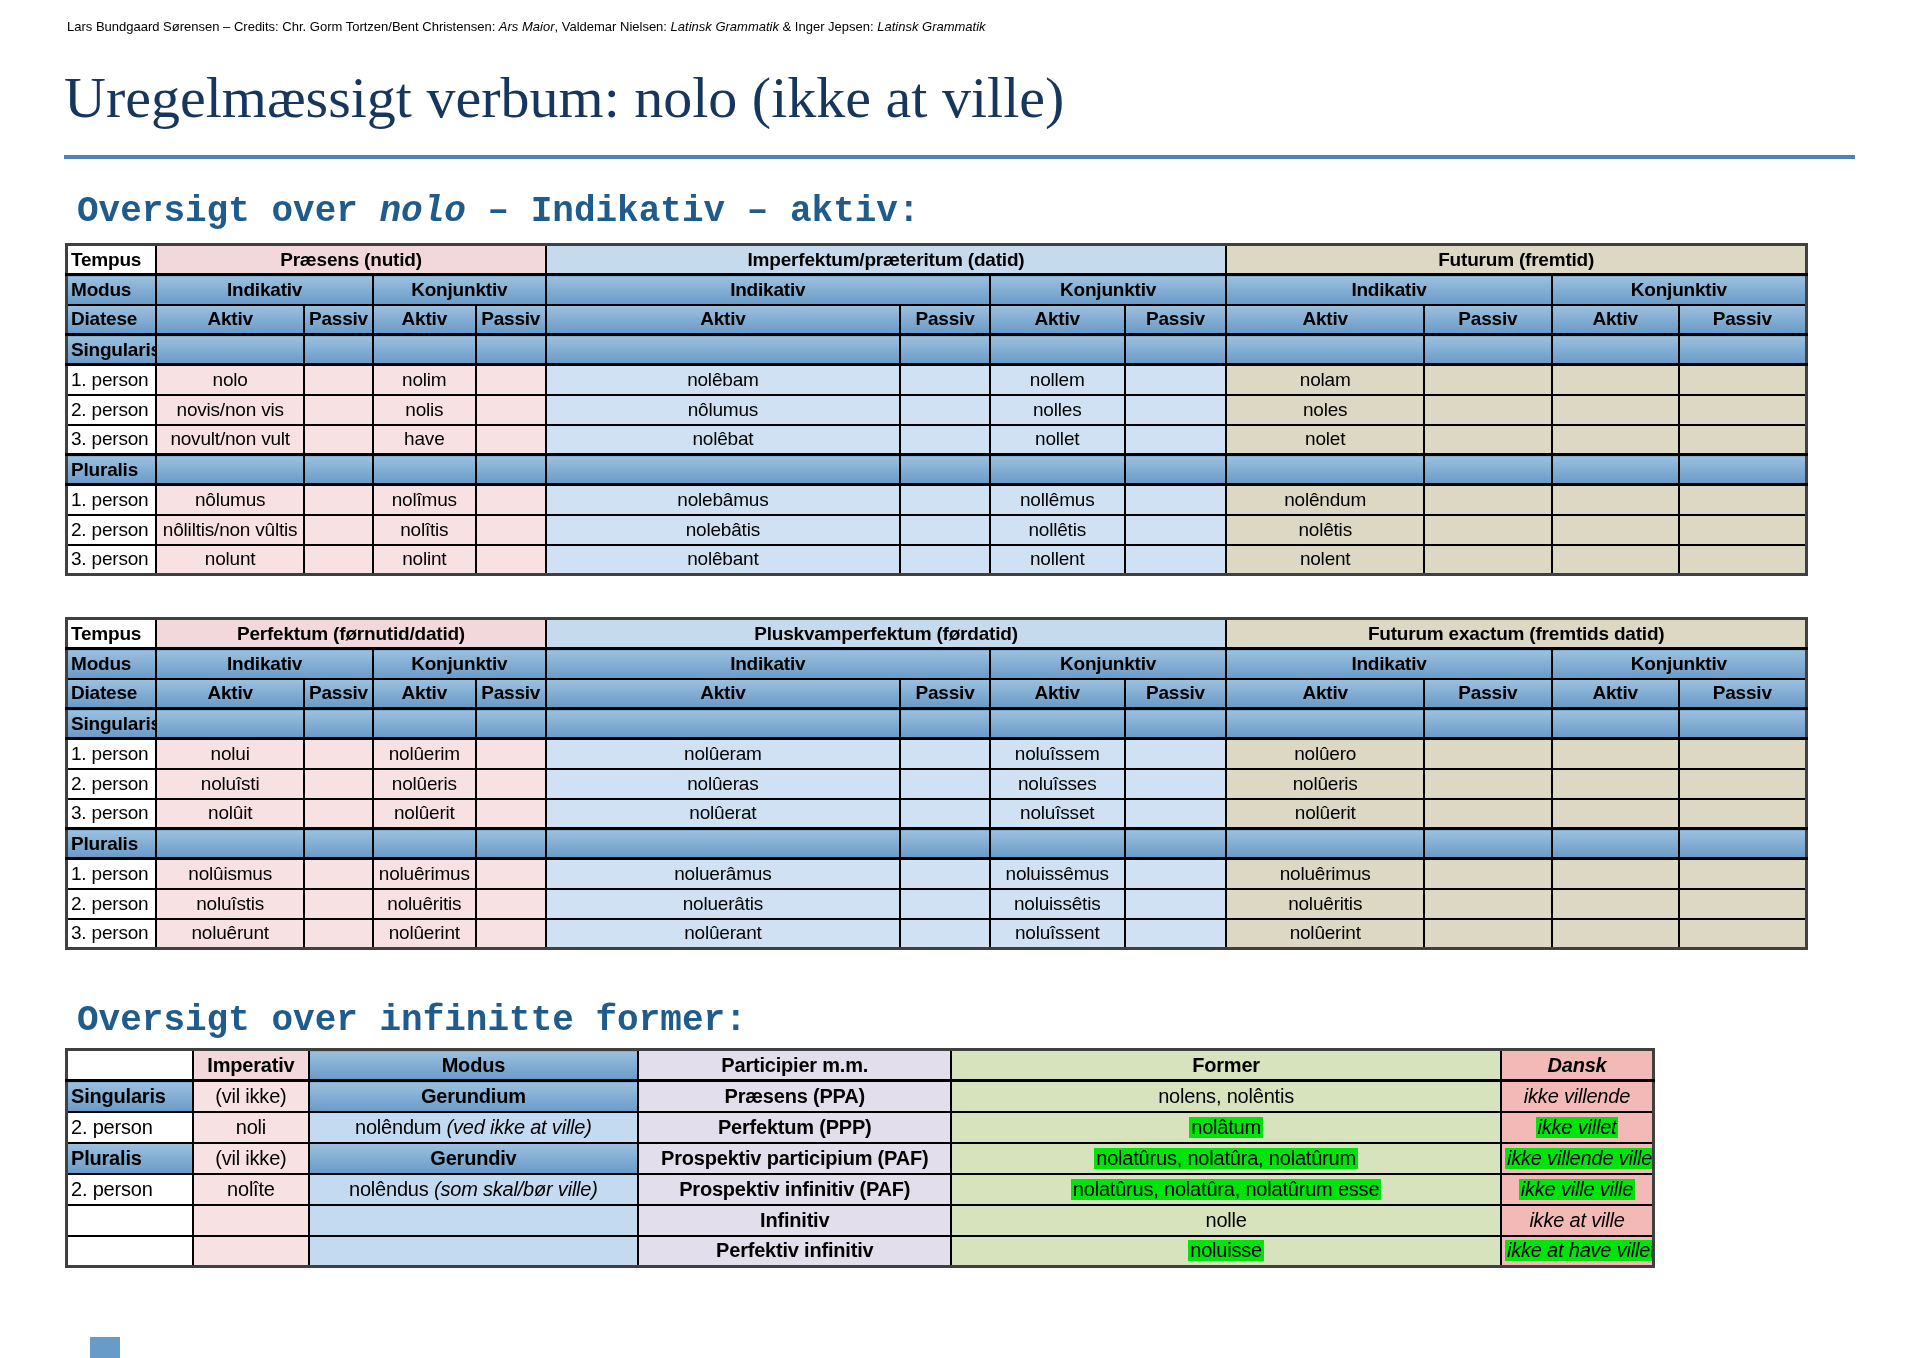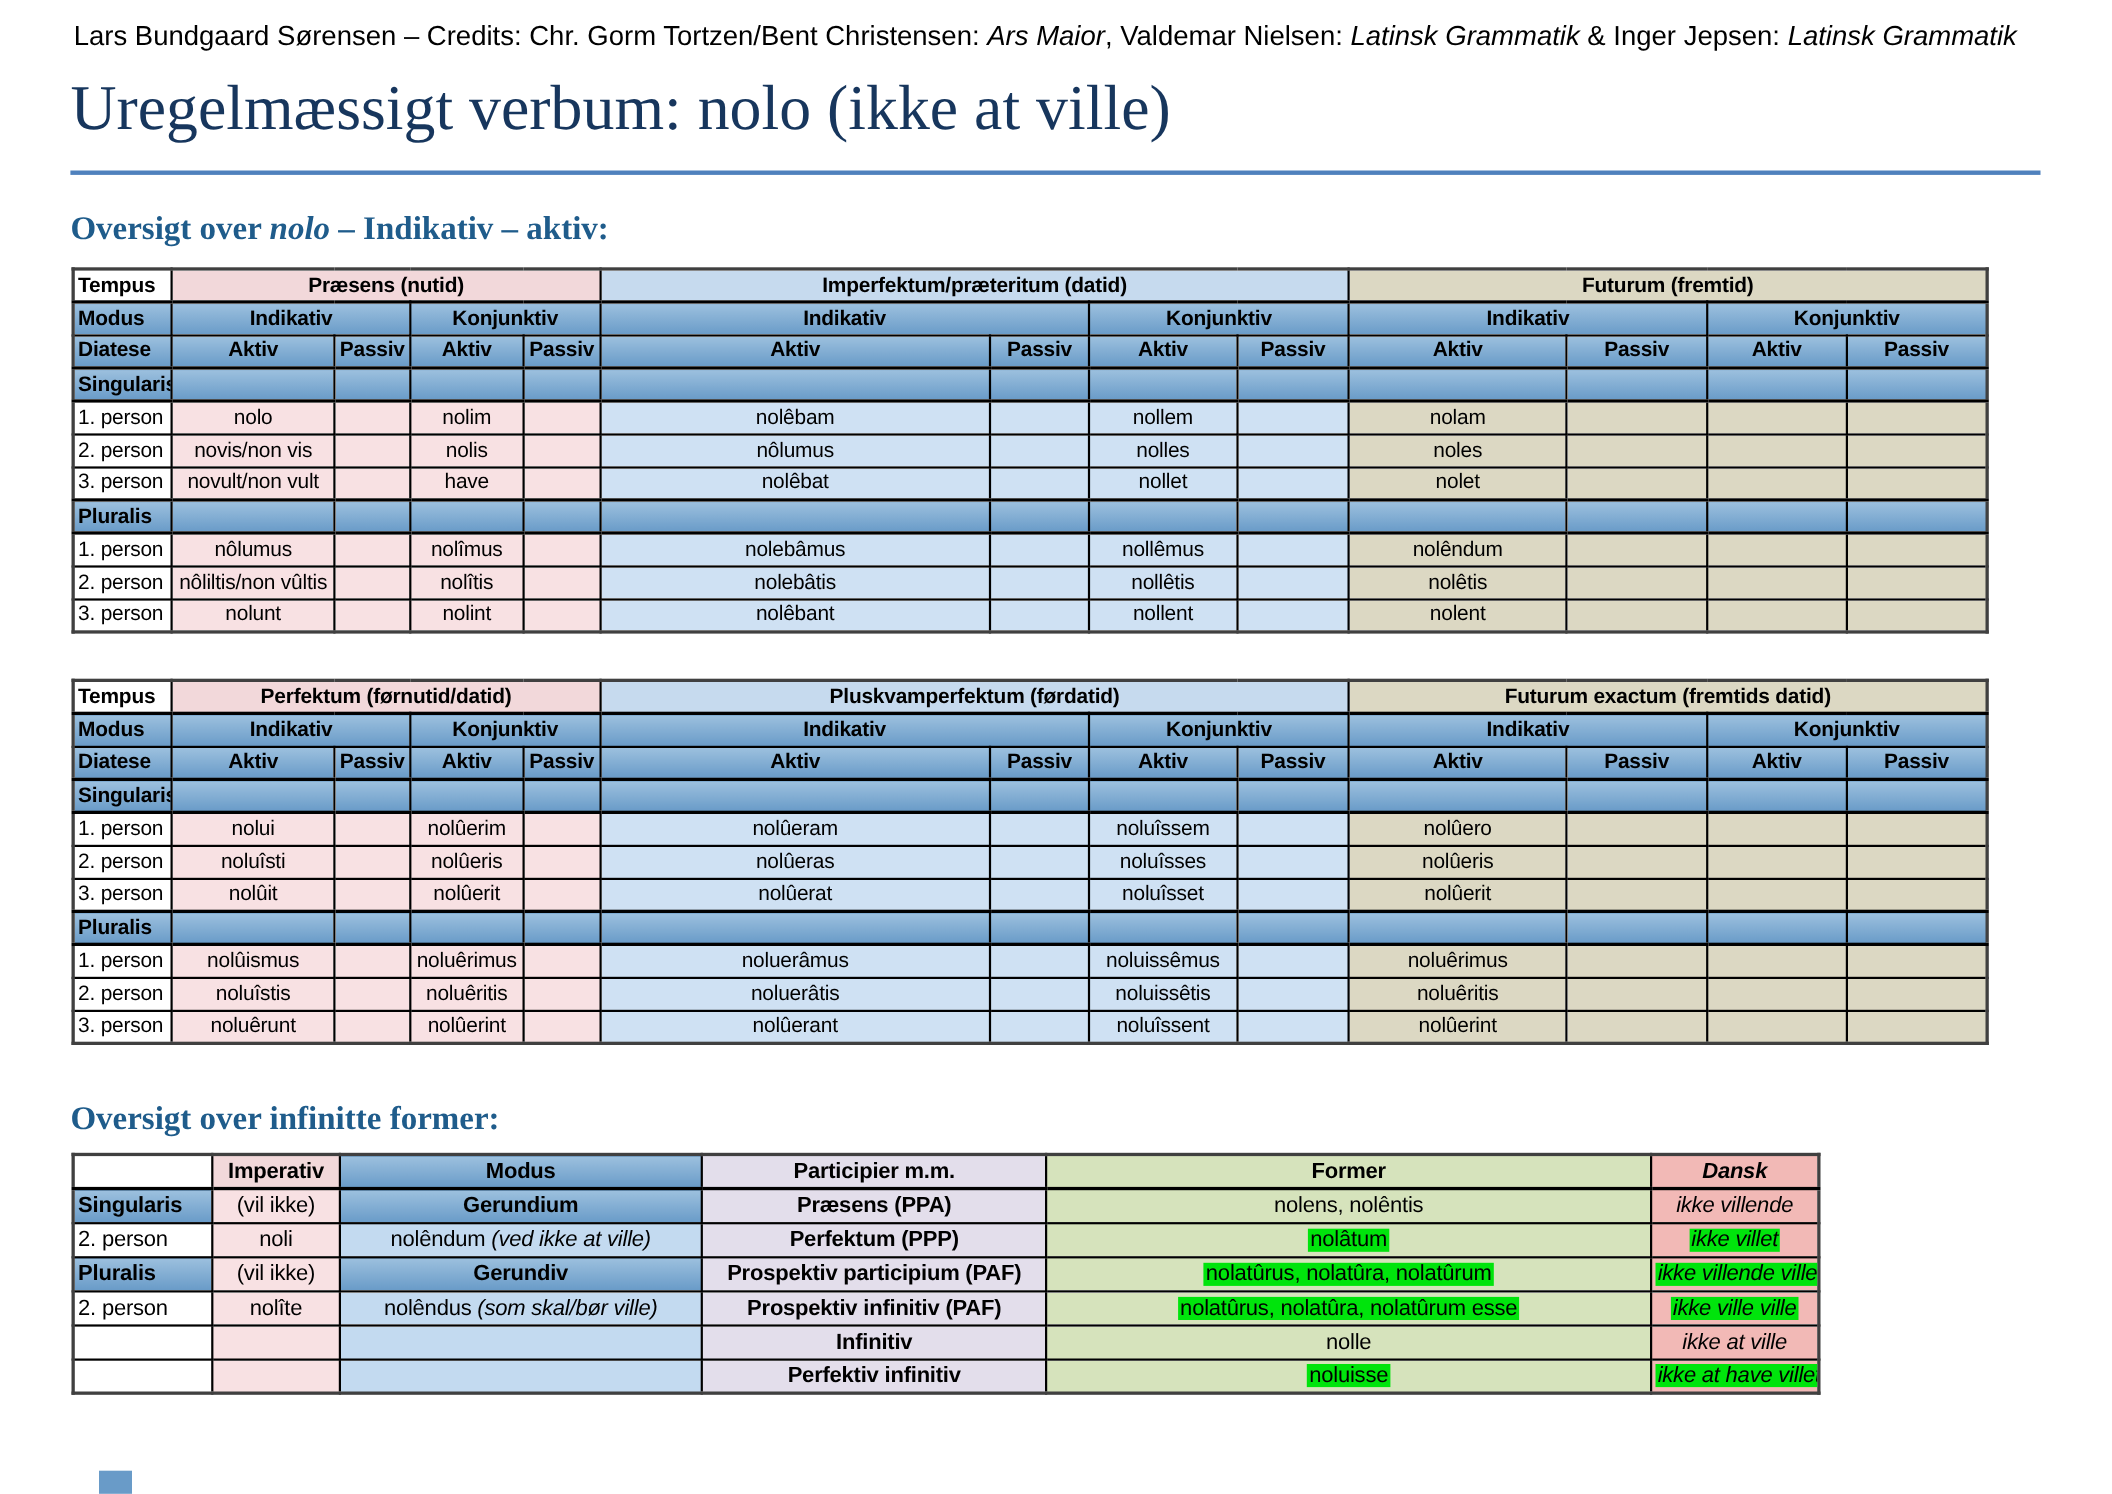--- a/index.html
+++ b/index.html
@@ -1,28 +1,28 @@
 <!DOCTYPE html>
 <html style="--title_navy: #17365D; --rule_blue: #4F81BD; --heading_blue: #1F5C8B; --med_blue_top: #9CC0DE; --med_blue_bottom: #699BC8; --pink_header: #F2D8DA; --pink_cell: #F8E1E3; --blue_header: #C6DAEE; --blue_cell: #CFE1F3; --tan: #DCD8C3; --lavender: #E3DEEB; --green_col: #D6E3BC; --salmon: #F2B9B6; --modus_cell_blue: #C3DAF0; --highlight_green: #00E40C;"><head>
 <meta charset="utf-8">
 <style>
   *{box-sizing:border-box;margin:0;padding:0}
   html,body{background:#fff}
   body{width:1920px;height:1358px;position:relative;overflow:hidden;
        font-family:"Liberation Sans",sans-serif;color:#000}
 
-  .credits{position:absolute;left:67px;top:19px;font-size:25px;white-space:nowrap}
+  .credits{position:absolute;left:67px;top:19px;font-size:13px;white-space:nowrap}
   .credits i{font-style:italic}
 
   .title{position:absolute;left:64px;top:64px;font-family:"Liberation Serif",serif;
          font-weight:normal;font-size:58px;color:var(--title_navy,#17365D);white-space:nowrap}
   .rule{position:absolute;left:64px;top:155px;width:1791px;height:4px;
         background:var(--rule_blue,#4F81BD)}
 
-  .sec{position:absolute;left:64px;font-family:Liberation Serif, serif;font-size:30px;
+  .sec{position:absolute;left:77px;font-family:Liberation Mono, monospace;font-size:36px;
        font-weight:bold;color:var(--heading_blue,#1F5C8B);white-space:nowrap}
   .sec i{font-style:italic}
   .sec1{top:191px}
   .sec2{top:1000px}
 
   .twrap{position:absolute}
   .t1w{top:243px;left:65px;width:1743px}
   .t2w{top:617px;left:65px;width:1743px}
   .t3w{top:1048px;left:65px;width:1590px}
 

